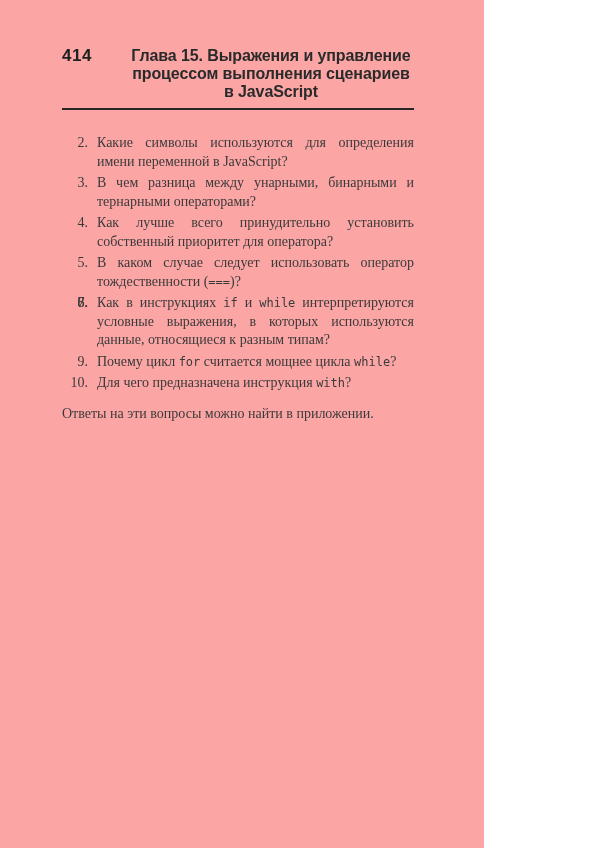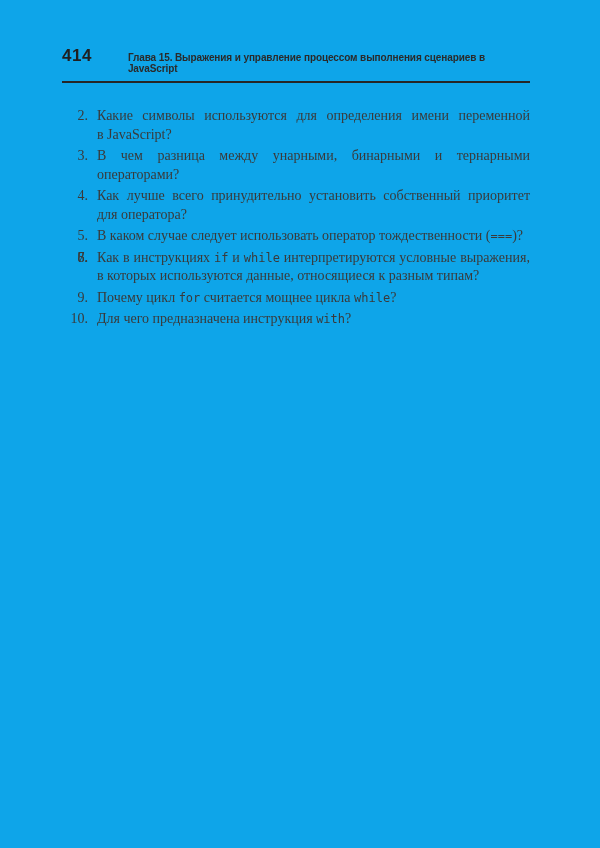--- a/index.html
+++ b/index.html
@@ -2,23 +2,23 @@
 <html lang="ru"><head>
 <meta charset="utf-8">
 <style>
   html, body {
     margin: 0;
     padding: 0;
     background: #ffffff;
   }
   .page {
     position: relative;
-    width: 600px;
+    width: 484px;
     height: 848px;
-    background: #0ea5e9;
+    background: #fca5a5;
     overflow: hidden;
     box-sizing: border-box;
     font-family: "Liberation Serif", serif;
     color: #3a3a3a;
   }
   
   .running-head {
     display: flex;
     align-items: baseline;
     margin: 46px 70px 0 62px;
@@ -27,25 +27,26 @@
   }
   .page-number {
     font-family: "Liberation Sans", sans-serif;
     font-weight: bold;
     font-size: 17px;
     letter-spacing: 0.5px;
     color: #1f1f1f;
   }
   .chapter-title {
     font-family: "Liberation Sans", sans-serif;
-    font-size: 10px;
+    font-size: 16px;
     font-weight: bold;
     color: #2a2a2a;
     margin-left: 36px;
     letter-spacing: -0.1px;
+    text-align: center;
   }
   
   .content {
     margin: 24px 70px 0 62px;
   }
   ol.questions {
     list-style: none;
     margin: 0;
     padding: 0;
     font-size: 14px;
@@ -91,15 +92,16 @@
         <li><span class="q-num">3.</span><span>В чем разница между унарными, бинарными и тернарными операторами?</span></li>
         <li><span class="q-num">4.</span><span>Как лучше всего принудительно установить собственный приоритет для оператора?</span></li>
         <li><span class="q-num">5.</span><span>В каком случае следует использовать оператор тождественности (</span><span class="code">===</span><span>)?</span></li>
         <li><span class="q-num">6.</span></li>
         <li><span class="q-num">7.</span></li>
         <li><span class="q-num">8.</span><span>Как в инструкциях </span><span class="code">if</span><span> и </span><span class="code">while</span><span> интерпретируются условные выражения, в&nbsp;которых используются данные, относящиеся к разным типам?</span></li>
         <li><span class="q-num">9.</span><span>Почему цикл </span><span class="code">for</span><span> считается мощнее цикла </span><span class="code">while</span><span>?</span></li>
         <li><span class="q-num">10.</span><span>Для чего предназначена инструкция </span><span class="code">with</span><span>?</span></li>
       </ol>
 
+    <p class="closing-note">Ответы на эти вопросы можно найти в приложении.</p>
   </div>
 
 </div>
 
 </body></html>

